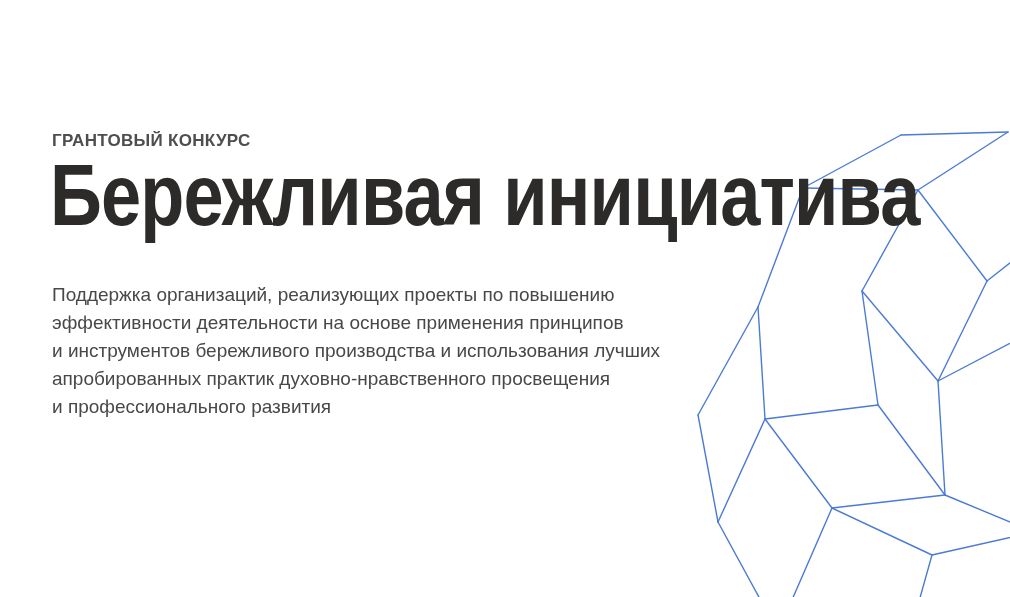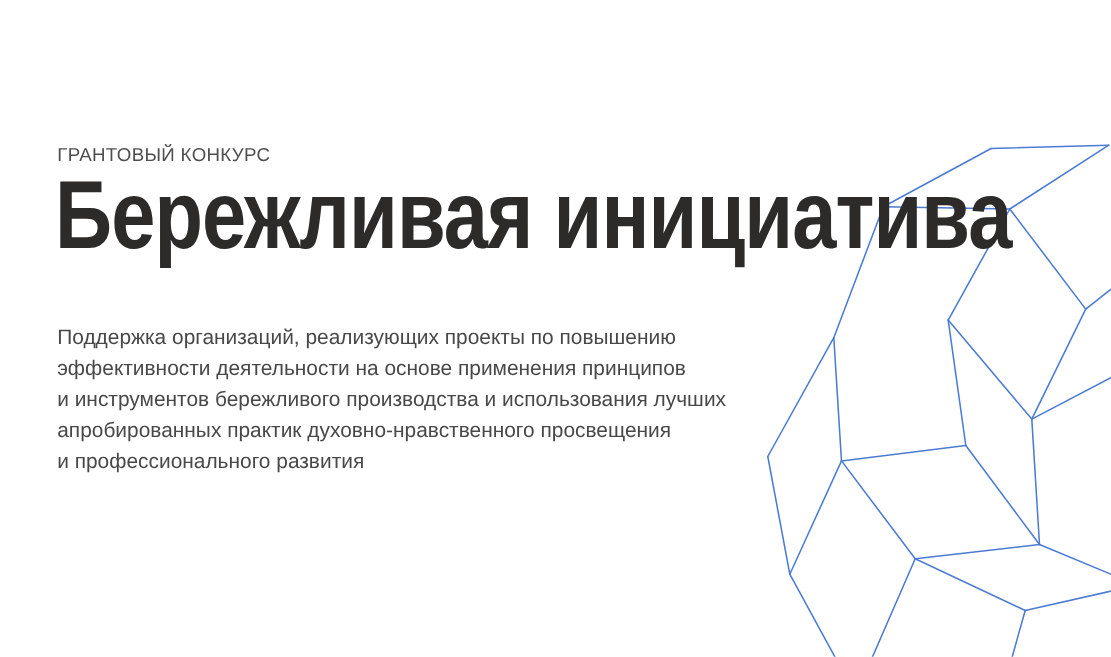--- a/index.html
+++ b/index.html
@@ -22,39 +22,39 @@
     width: 1010px; height: 597px;
     z-index: 2;
   }
   .eyebrow {
     position: absolute;
     left: 52px; top: 130px;
     font-size: 17px;
     line-height: 22px;
     letter-spacing: 0.3px;
     color: #4e4e4e;
-    font-weight: 400;
+    font-weight: 700;
     text-align: right;
   }
   .title {
     position: absolute;
     left: 50px; top: 151px;
     margin: 0;
     font-size: 88px;
     line-height: 1;
     font-weight: 700;
     letter-spacing: -1px;
     color: #2c2b2a;
     white-space: nowrap;
     transform: scaleX(0.82);
     transform-origin: left top;
   }
   .description {
     position: absolute;
-    left: 52px; top: 294px;
+    left: 52px; top: 281px;
     width: 660px;
     margin: 0;
     font-size: 19px;
     line-height: 28px;
     color: #484848;
     white-space: pre-line;
   }
 </style>
 </head>
 <body>

